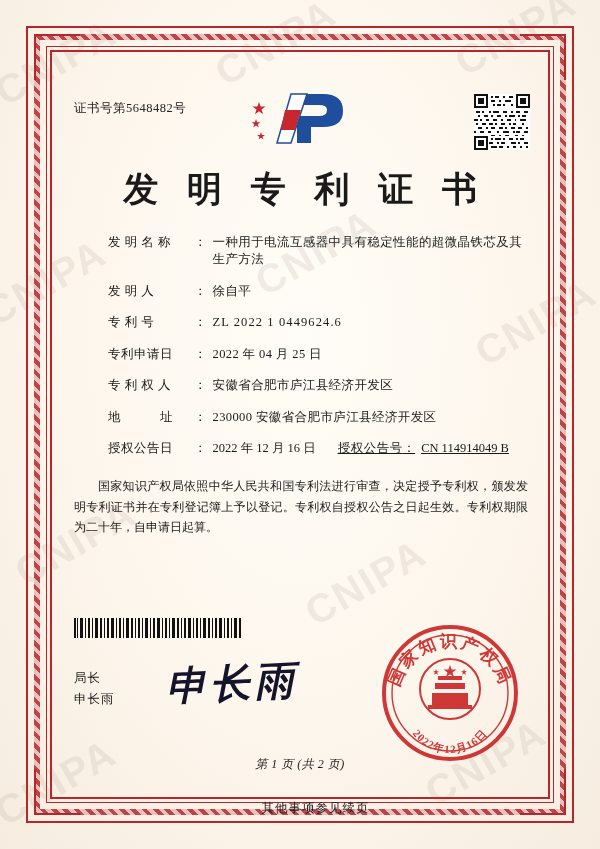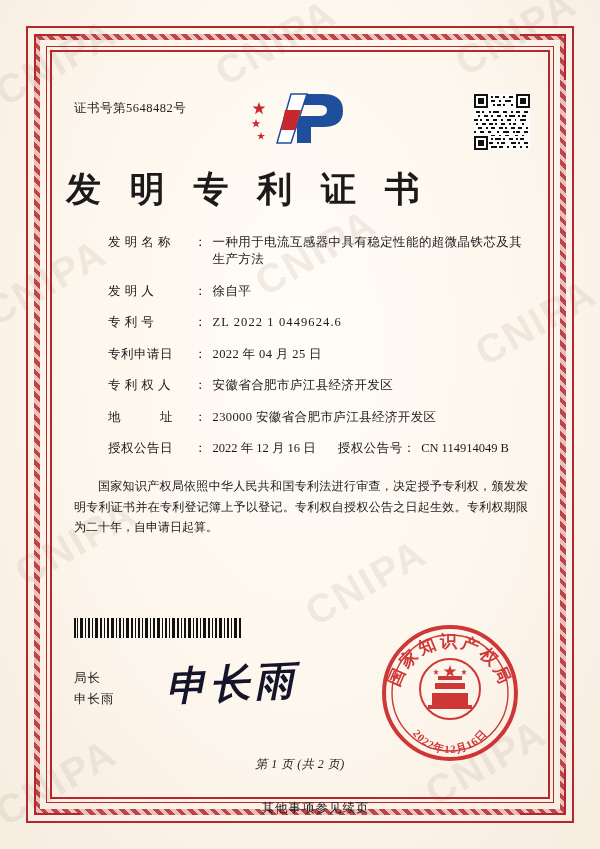--- a/index.html
+++ b/index.html
@@ -105,20 +105,21 @@
   .logo {
     position: absolute;
     left: 50%; top: 30px;
     transform: translateX(-50%);
     width: 110px; height: 62px;
   }
 
   .title {
     position: absolute;
     left: 0; right: 0; top: 110px;
+    text-align: center;
     font-size: 35px;
     font-weight: bold;
     letter-spacing: 10px;
     color: #1a1a1a;
     text-indent: 10px;
     font-family: "Liberation Serif", "DejaVu Serif", serif;
   }
 
   .fields {
     position: absolute;
@@ -146,20 +147,21 @@
   }
   .field-value.mono {
     font-family: "Liberation Serif", "DejaVu Serif", serif;
     letter-spacing: 1.1px;
   }
   .inline-group {
     display: flex;
     align-items: baseline;
     flex: 0 0 auto;
     margin-left: 22px;
+    text-decoration: underline;
   }
   .inline-group .field-label {
     width: auto;
     flex: 0 0 auto;
   }
 
   .paragraphs {
     position: absolute;
     left: 18px; right: 16px; top: 420px;
     font-size: 12px;

